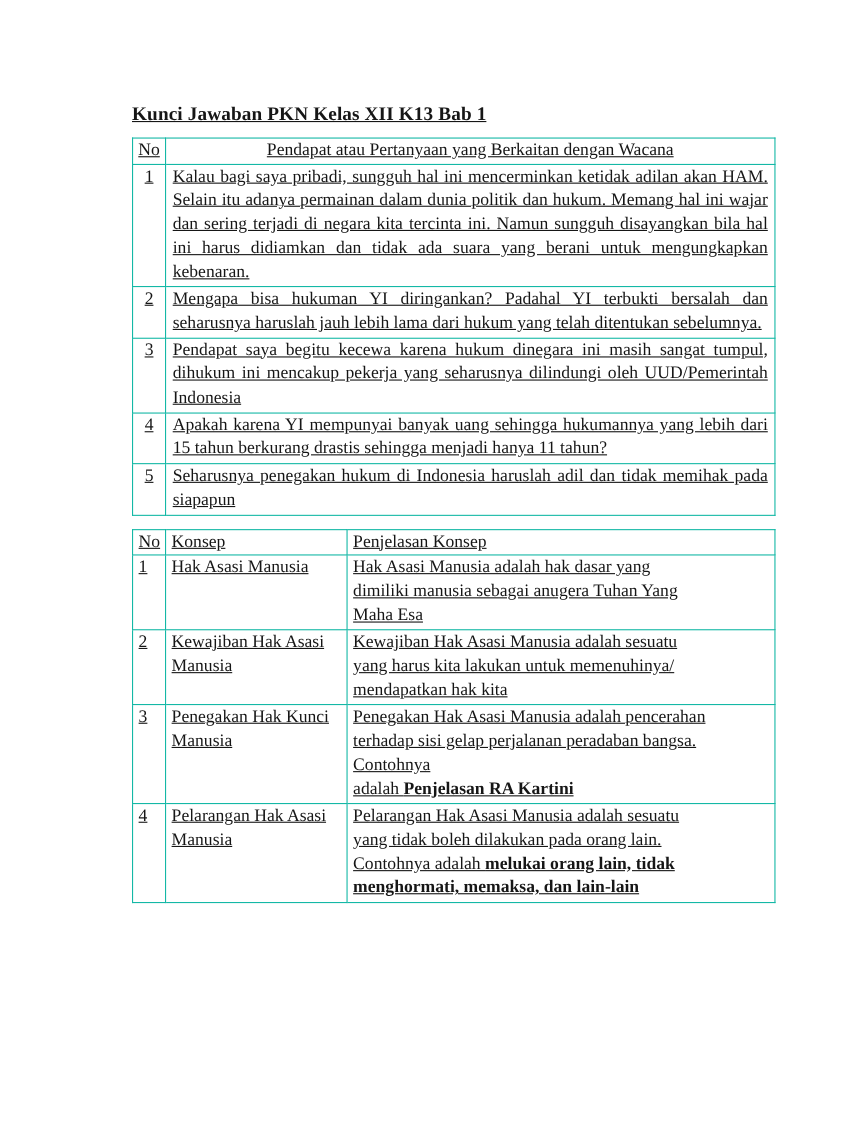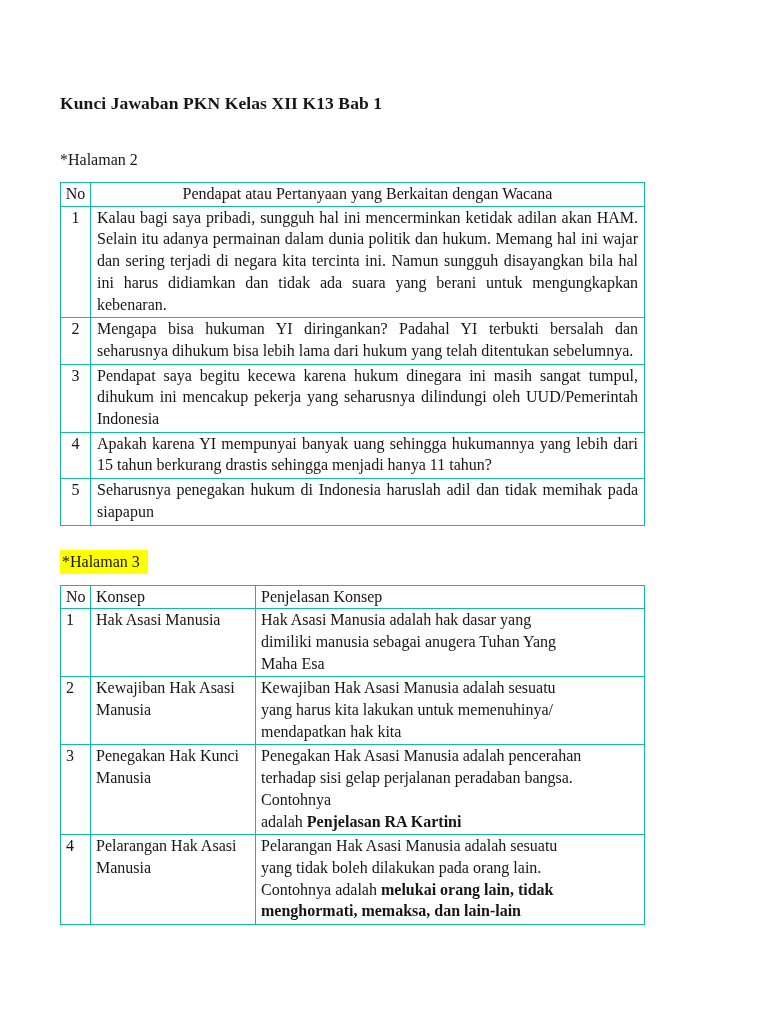--- a/index.html
+++ b/index.html
@@ -3,21 +3,21 @@
 <meta charset="utf-8">
 <style>
   html, body { margin: 0; padding: 0; }
   body {
     width: 768px; height: 1024px;
     background: #ffffff;
     font-family: "Liberation Serif", "DejaVu Serif", serif;
     color: #161616;
     -webkit-font-smoothing: antialiased;
   }
-  .page { padding: 93px 91px 0 60px; }
+  .page { padding: 93px 91px 0 120px; text-decoration: underline; }
   .title {
     font-size: 17.5px;
     font-weight: bold;
     letter-spacing: 0.1px;
   }
   .halaman { font-size: 16px; line-height: 22px; }
   .h2 { margin-top: 35px; }
   .h3 { margin-top: 25px; }
   .hl { padding: 3px 8px 4px 2px; }
   table.t {
@@ -45,62 +45,56 @@
   .pjl { max-width: 324px; }
   b { font-weight: bold; }
 </style>
 </head>
 <body>
 
 <div class="page">
 
   <div class="title">Kunci Jawaban PKN Kelas XII K13 Bab 1</div>
 
-  <div class="halaman h2">
-    <span>*Halaman 2</span>
-  </div>
 
   <table class="t t1">
     <colgroup>
       <col style="width:30px">
       <col style="width:554px">
     </colgroup>
     <thead>
         <tr>
           <th class="no">No</th>
           <th>Pendapat atau Pertanyaan yang Berkaitan dengan Wacana</th>
         </tr>
       </thead>
     <tbody>
         <tr>
           <td class="no">1</td>
           <td class="body">Kalau bagi saya pribadi, sungguh hal ini mencerminkan ketidak adilan akan HAM. Selain itu adanya permainan dalam dunia politik dan hukum. Memang hal ini wajar dan sering terjadi di negara kita tercinta ini. Namun sungguh disayangkan bila hal ini harus didiamkan dan tidak ada suara yang berani untuk mengungkapkan kebenaran.</td>
         </tr>
         <tr>
           <td class="no">2</td>
-          <td class="body">Mengapa bisa hukuman YI diringankan? Padahal YI terbukti bersalah dan seharusnya dihukum bisa lebih lama dari hukum yang telah ditentukan sebelumnya.</td>
+          <td class="body">Mengapa bisa hukuman YI diringankan? Padahal YI terbukti bersalah dan seharusnya haruslah jauh lebih lama dari hukum yang telah ditentukan sebelumnya.</td>
         </tr>
         <tr>
           <td class="no">3</td>
           <td class="body">Pendapat saya begitu kecewa karena hukum dinegara ini masih sangat tumpul, dihukum ini mencakup pekerja yang seharusnya dilindungi oleh UUD/Pemerintah Indonesia</td>
         </tr>
         <tr>
           <td class="no">4</td>
           <td class="body">Apakah karena YI mempunyai banyak uang sehingga hukumannya yang lebih dari 15 tahun berkurang drastis sehingga menjadi hanya 11 tahun?</td>
         </tr>
         <tr>
           <td class="no">5</td>
           <td class="body">Seharusnya penegakan hukum di Indonesia haruslah adil dan tidak memihak pada siapapun</td>
         </tr>
       </tbody>
   </table>
 
-  <div class="halaman h3">
-    <span class="hl" style="background-color: rgb(255, 255, 0);">*Halaman 3</span>
-  </div>
 
   <table class="t t2">
     <colgroup>
       <col style="width:30px">
       <col style="width:165px">
       <col style="width:389px">
     </colgroup>
     <thead>
         <tr>
           <th class="no">No</th>

